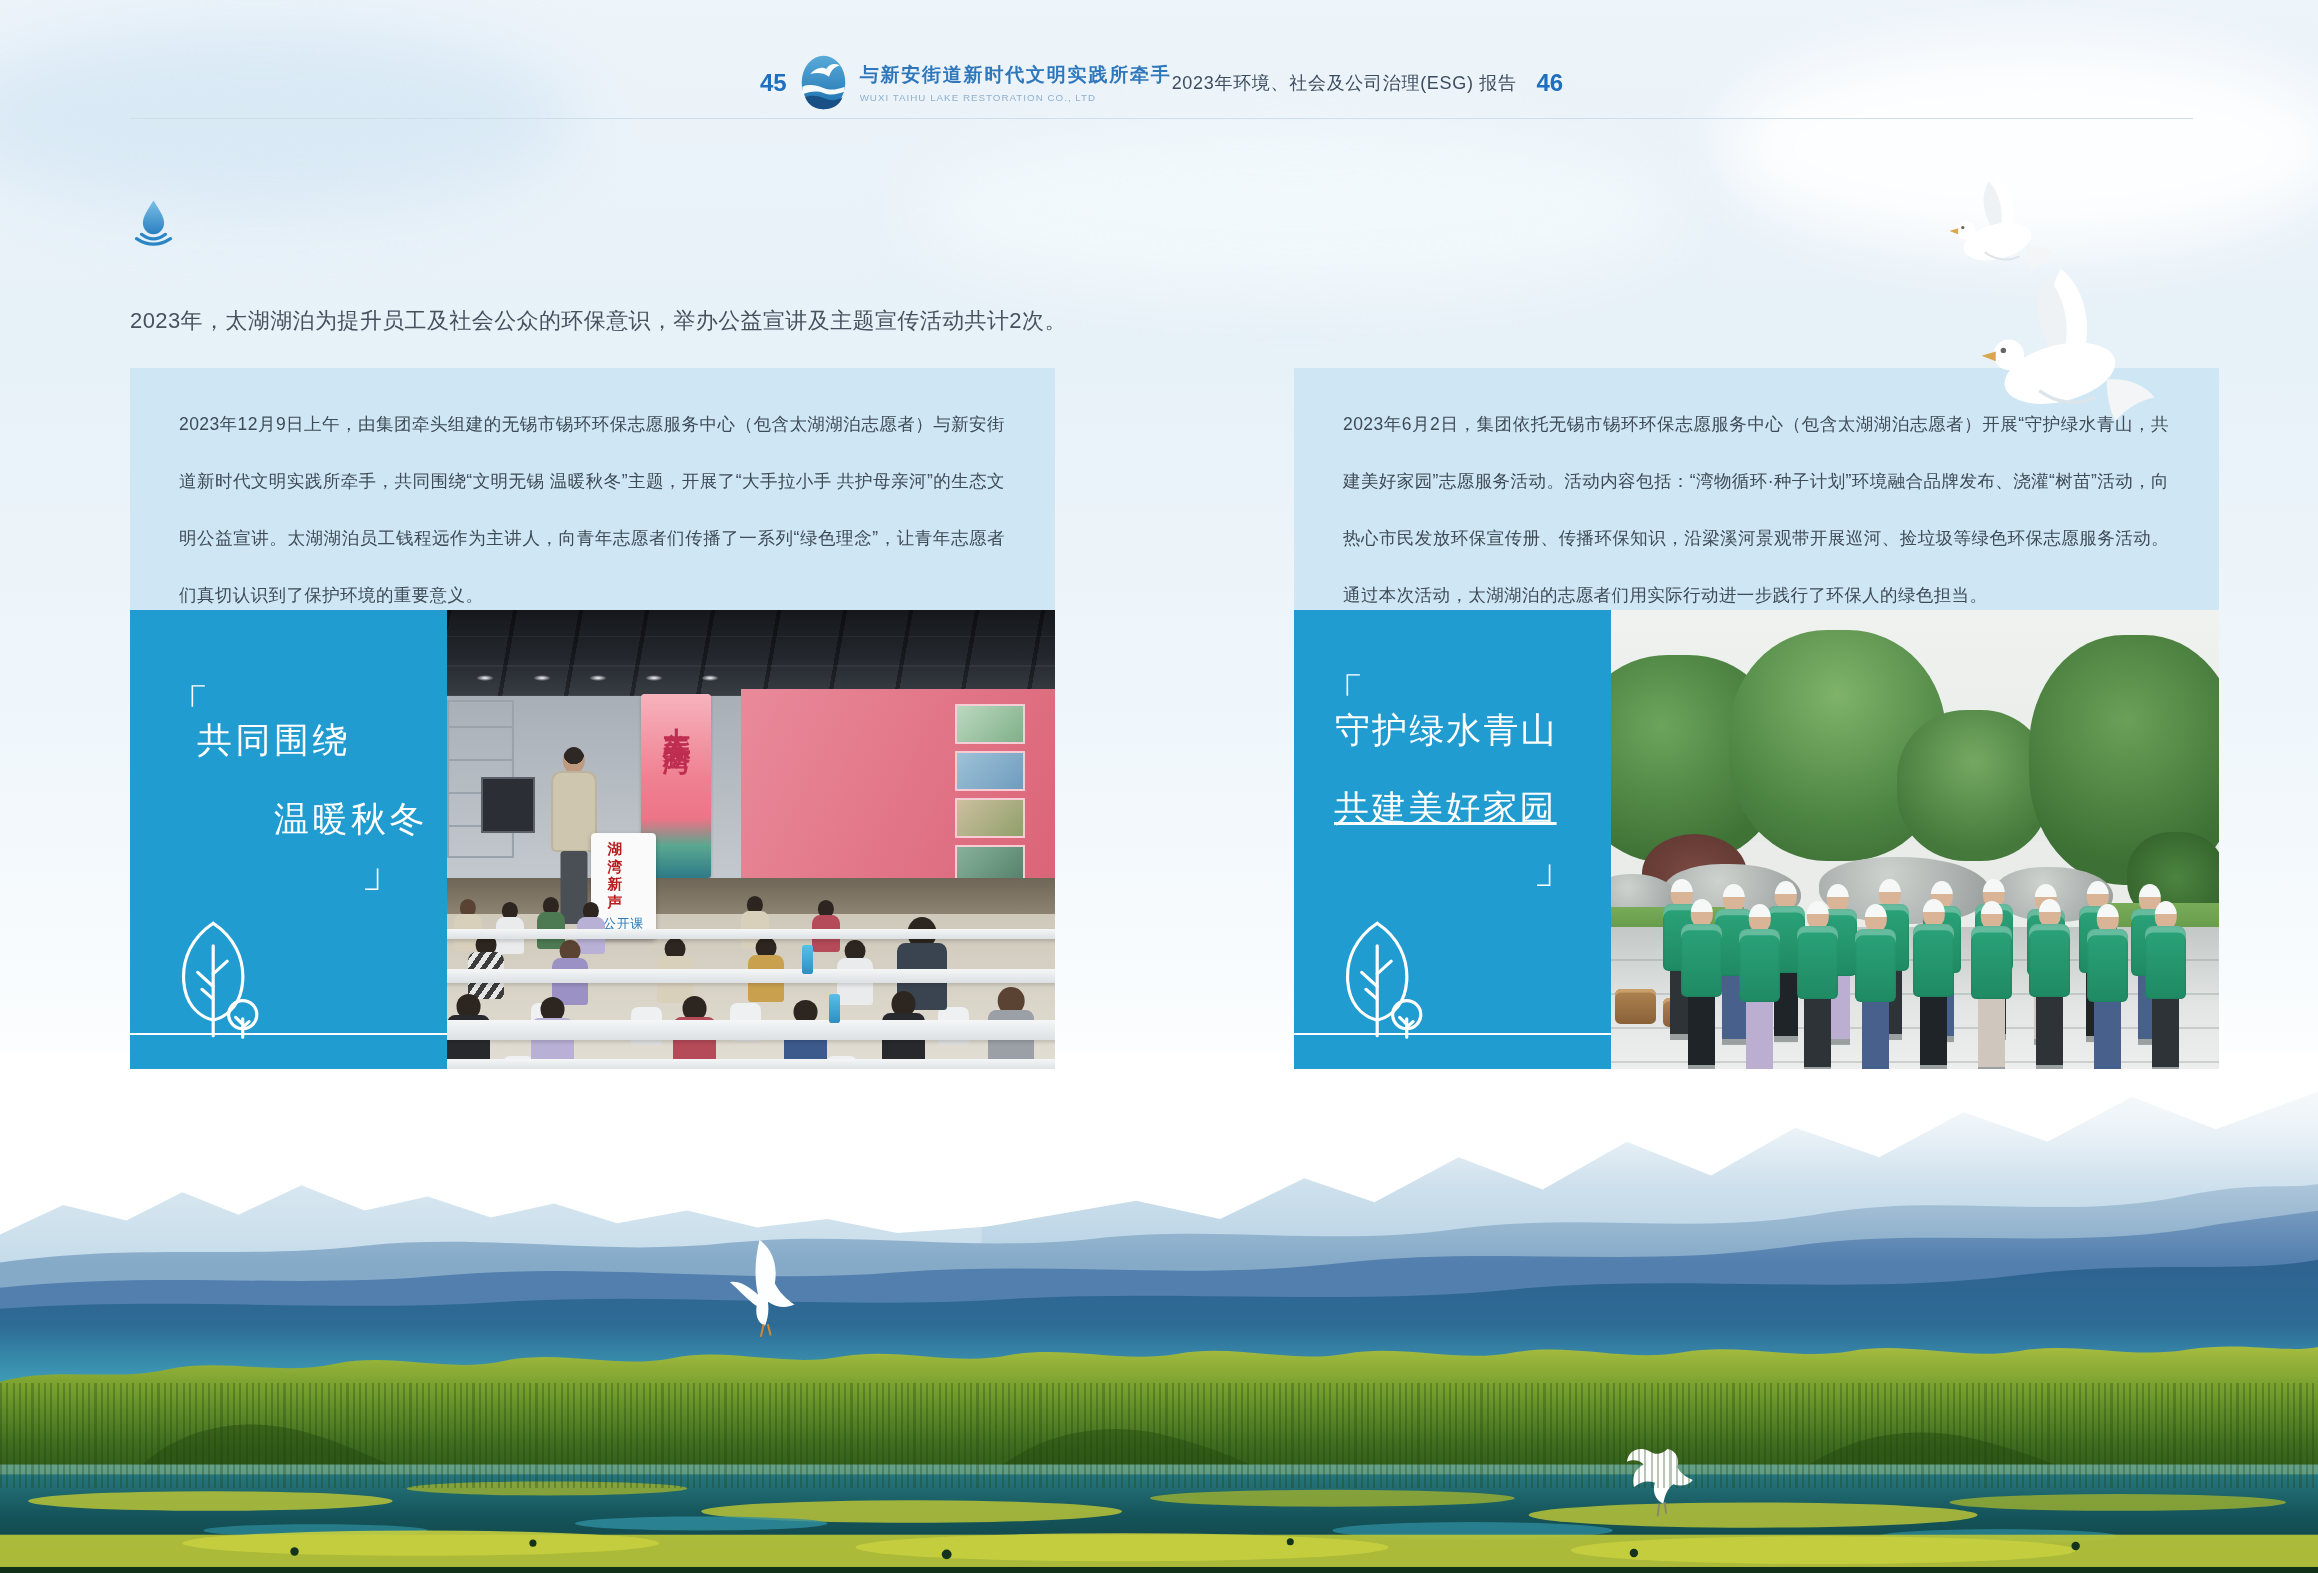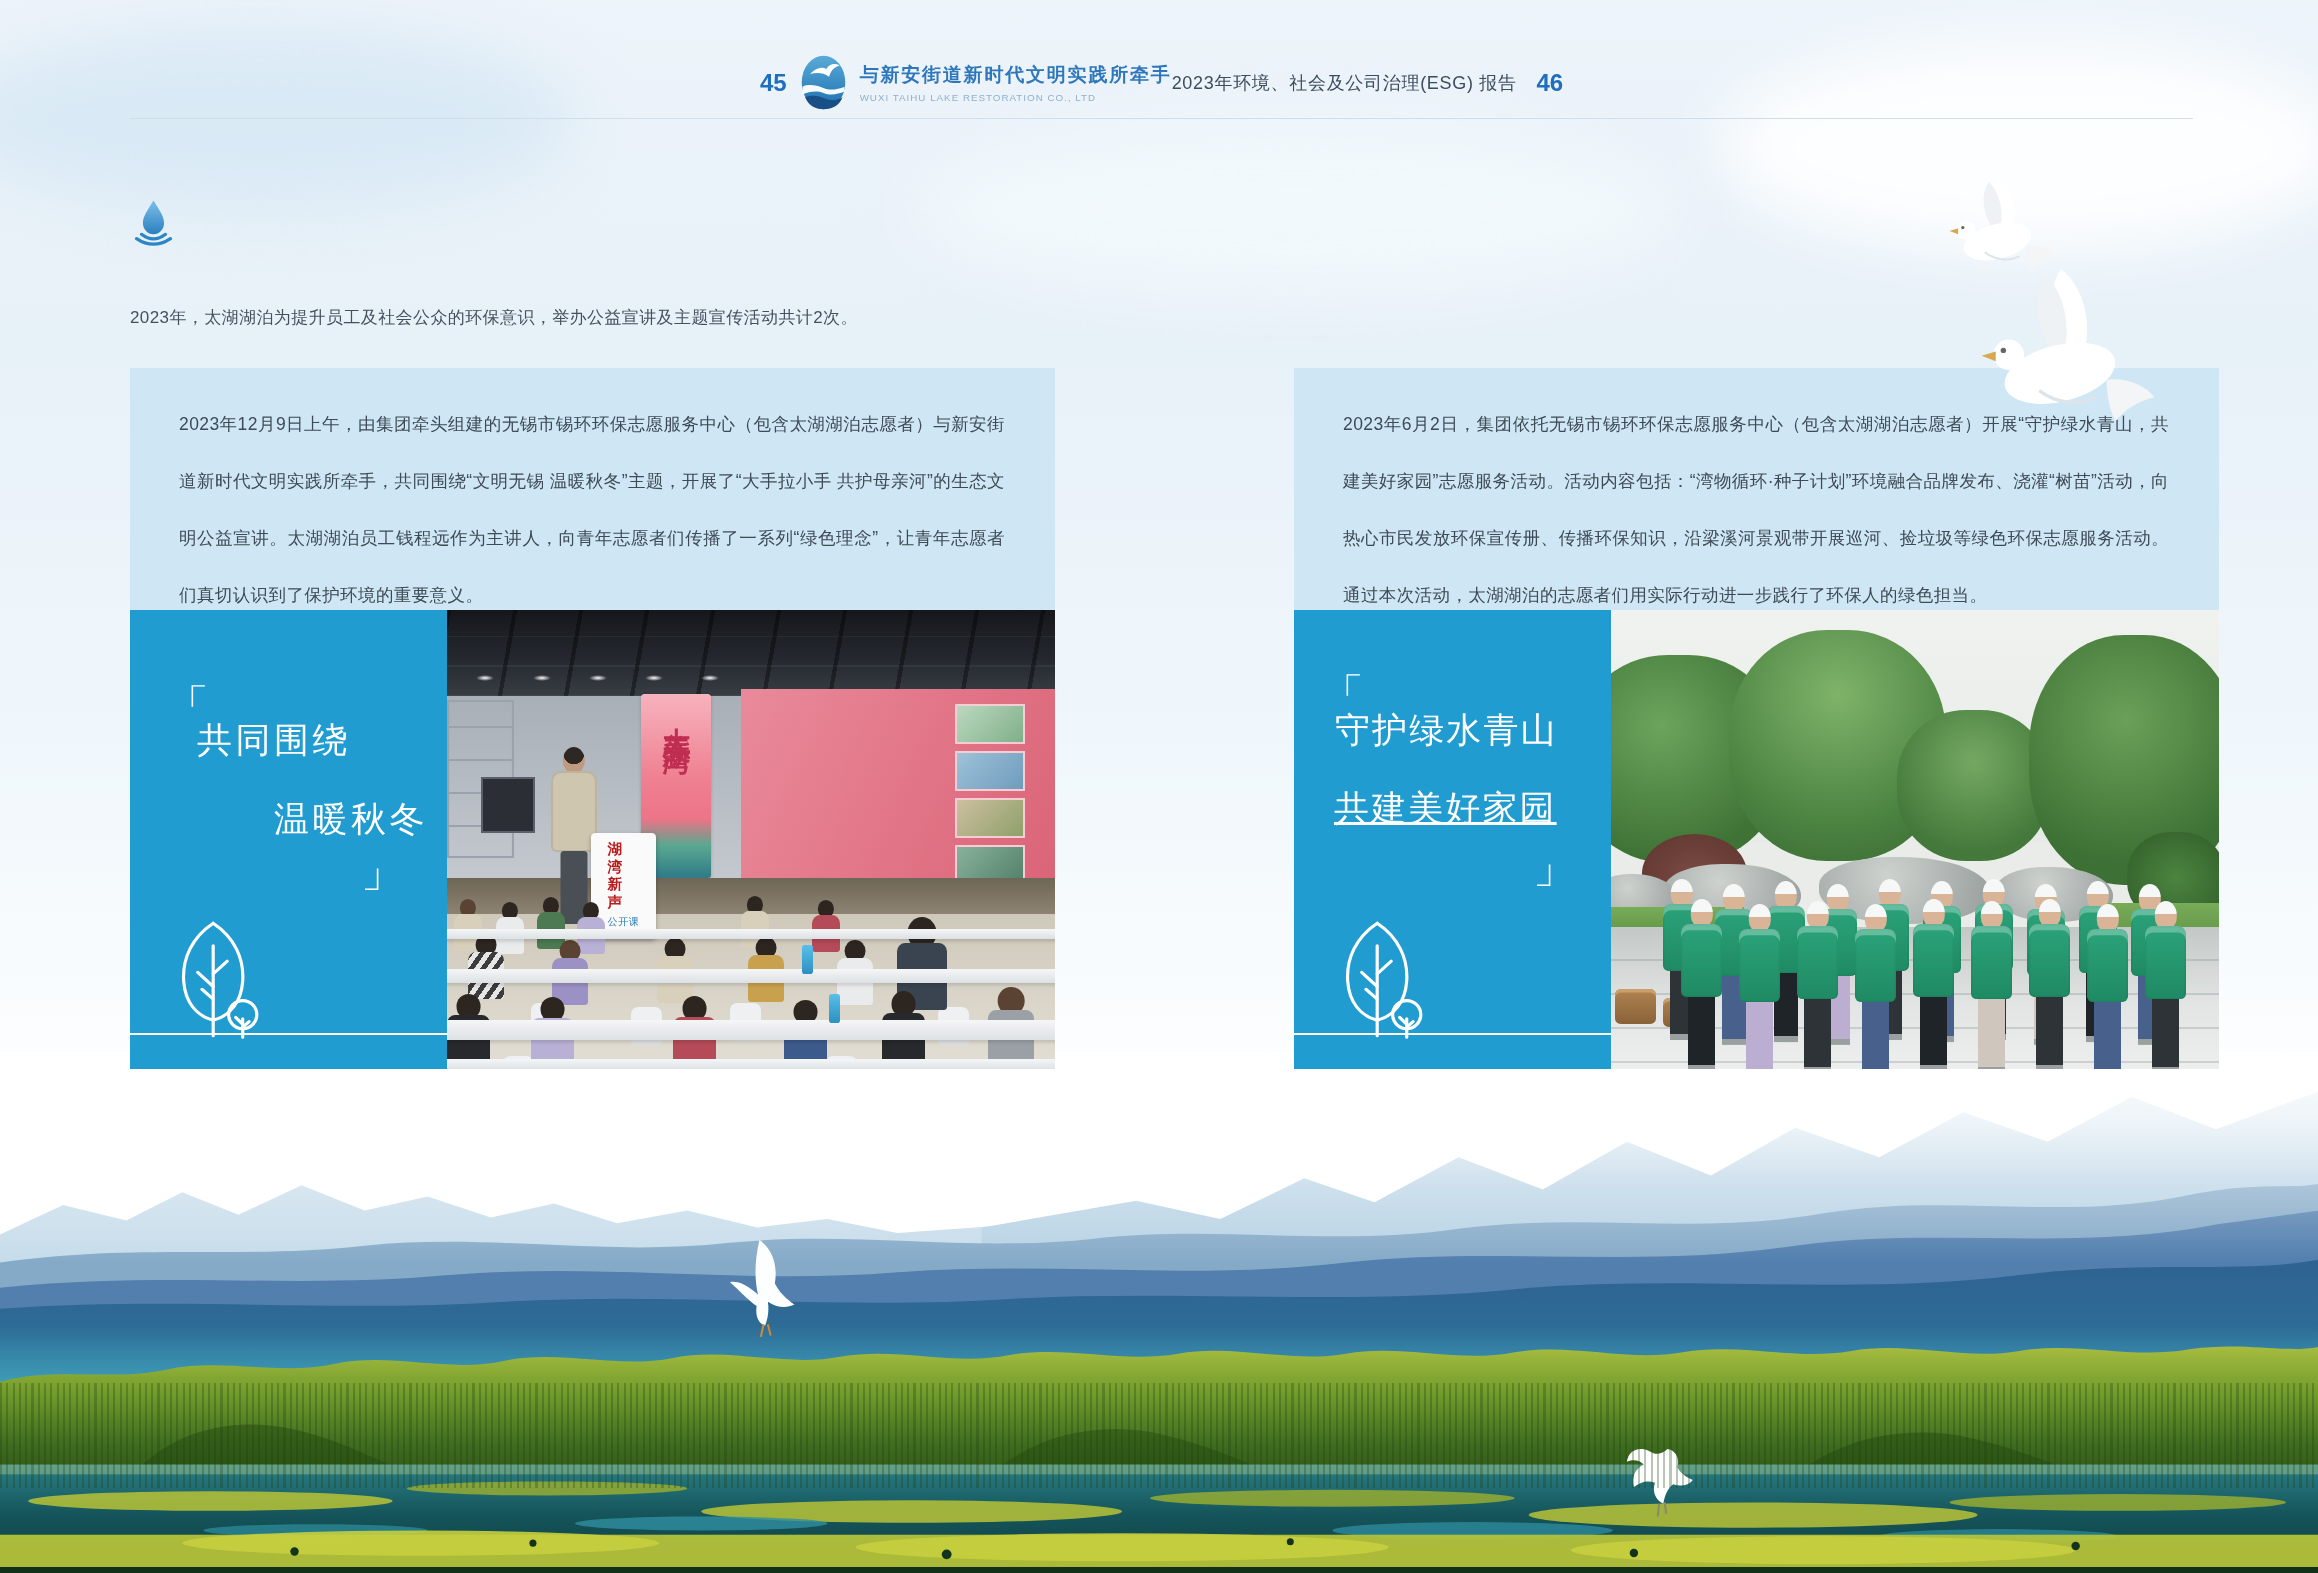--- a/index.html
+++ b/index.html
@@ -23,21 +23,21 @@
   .hdr-divider{position:absolute;top:118px;left:130px;right:126px;height:1.4px;background:#cfdfe9;z-index:3;}
 
   
   .section-head{position:absolute;top:198px;left:133px;display:flex;align-items:flex-start;z-index:3;}
   .drop{width:41px;height:46px;flex:none;margin-top:1.4px;}
   .banner{margin-left:7px;width:861px;height:43px;border-radius:7px;
     background:linear-gradient(180deg,#c8e2f1,#b0d3e7);
     box-shadow:inset 0 1.4px 0 rgba(255,255,255,.6),0 1.4px 4.2px rgba(120,160,190,.25);
     display:flex;align-items:center;padding-left:31px;box-sizing:border-box;}
   .banner span{font-size:26px;font-weight:bold;color:#1a63a8;letter-spacing:2.1px;}
-  .intro{position:absolute;top:306px;left:130px;margin:0;font-size:17px;color:#45525e;letter-spacing:0.4px;z-index:3;}
+  .intro{position:absolute;top:306px;left:130px;margin:0;font-size:22px;color:#45525e;letter-spacing:0.4px;z-index:3;}
 
   
   .card{position:absolute;top:368px;width:925px;height:701px;z-index:2;}
   .card-left{left:130px;}
   .card-right{left:1294px;}
   .card-text{height:242px;background:#cfe7f5;box-sizing:border-box;overflow:hidden;
     padding:28px 50px 0 49px;font-size:17.5px;color:#3e4a55;line-height:57px;
     text-align:justify;letter-spacing:0.4px;}
   .card-bottom{position:absolute;top:242px;left:0;width:100%;height:459px;display:flex;}
   .panel{width:317px;height:100%;background:#209cd1;position:relative;flex:none;overflow:hidden;}
@@ -88,21 +88,21 @@
   .pl-thumbs i:nth-child(2){background:linear-gradient(135deg,#9ec2d8,#6f9cbd);}
   .pl-thumbs i:nth-child(3){background:linear-gradient(135deg,#cdbfa0,#8fa06a);}
   .pl-thumbs i:nth-child(4){background:linear-gradient(135deg,#88b29a,#53806b);}
   .pl-stage{position:absolute;left:0;top:268px;width:100%;height:36px;background:linear-gradient(180deg,#6e6656,#8d8372);}
   .pl-floor{position:absolute;left:0;top:304px;right:0;bottom:0;background:linear-gradient(180deg,#cfc9bb,#e3ded4);}
   .pl-stand{position:absolute;left:144px;top:223px;width:65px;height:105px;background:#fafafa;border-radius:4.2px;
     box-shadow:0 2.1px 4.9px rgba(0,0,0,.28);display:flex;flex-direction:column;align-items:center;gap:3.5px;
     padding-top:8.4px;box-sizing:border-box;z-index:2;}
   .pl-stand b{font-size:14.7px;line-height:17.5px;color:#b91c1c;letter-spacing:1.4px;width:32px;text-align:left;
     font-family:"Liberation Serif","DejaVu Serif",serif;}
-  .pl-stand .sub{font-size:10px;color:#2a7ab8;letter-spacing:0.7px;}
+  .pl-stand .sub{font-size:13px;color:#2a7ab8;letter-spacing:0.7px;}
   .pl-speaker{position:absolute;left:104px;top:137px;width:46px;height:178px;z-index:2;}
   .pl-speaker .head{position:absolute;left:50%;transform:translateX(-50%);top:0;width:22.4px;height:27px;border-radius:50%;
     background:radial-gradient(circle at 50% 26%,#2e2824 0 44%,#bf9a7e 46%);}
   .pl-speaker .coat{position:absolute;left:0;right:0;top:24px;height:81px;border-radius:10.5px 10.5px 5.6px 5.6px;background:#cfc6b0;
     box-shadow:inset 0 0 0 2.1px rgba(90,80,60,.15);}
   .pl-speaker .pants{position:absolute;left:50%;transform:translateX(-50%);top:104px;width:27px;height:73px;border-radius:3.5px;background:#4a4f55;}
   .tbl{position:absolute;left:-4.2px;right:-4.2px;background:linear-gradient(180deg,#f4f6f7,#dde1e4);box-shadow:0 2.8px 3.5px rgba(0,0,0,.14);z-index:3;}
   .t1{top:319px;height:9.8px;}.t2{top:359px;height:14px;}.t3{top:410px;height:19.6px;}.t4{top:449px;height:11.2px;}
   .chair{position:absolute;width:31px;height:38px;border-radius:7px 7px 2.8px 2.8px;background:#eef0f2;
     box-shadow:inset 0 -4.9px 0 rgba(0,0,0,.07);z-index:1;}

